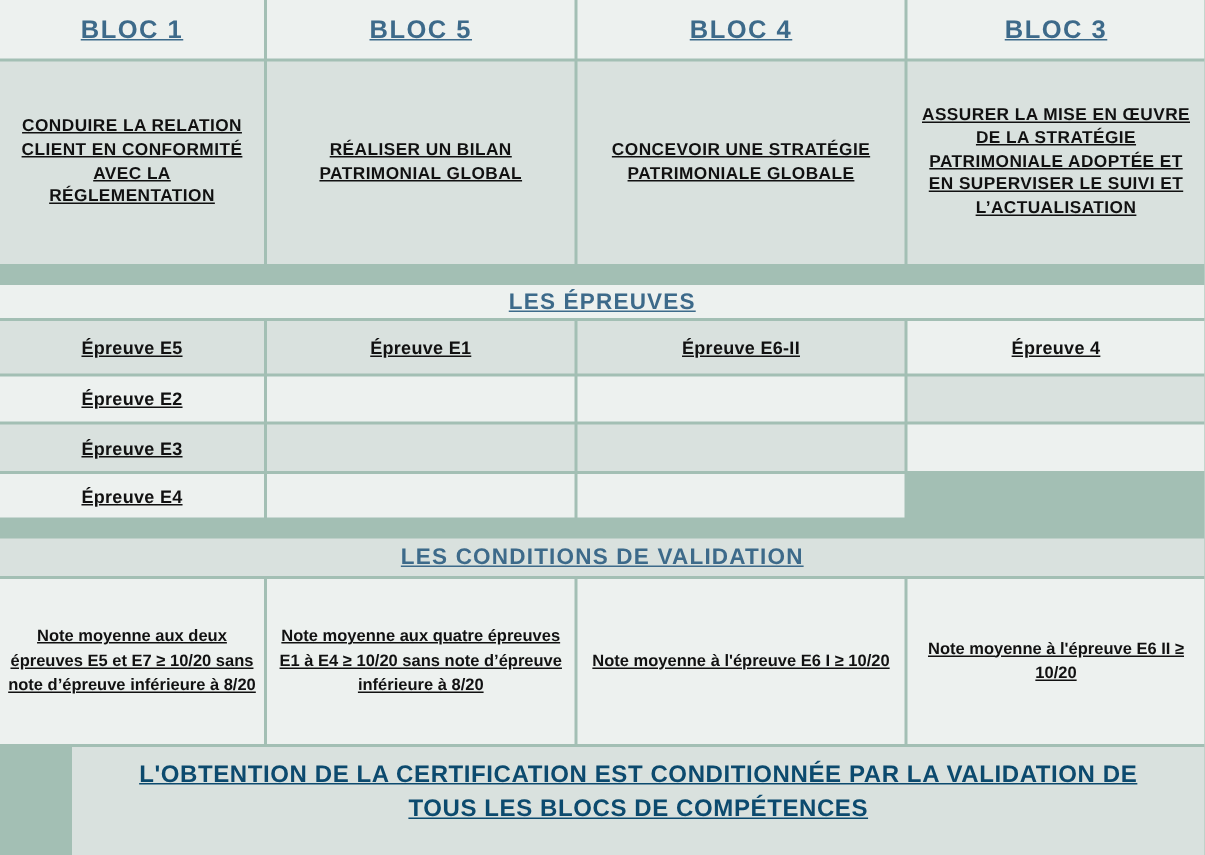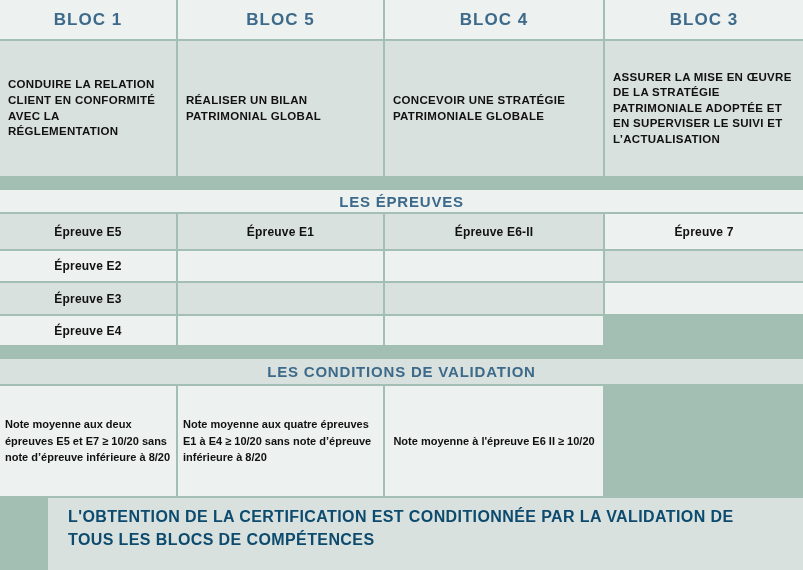--- a/index.html
+++ b/index.html
@@ -12,21 +12,22 @@
   .grid {
     width: 803px; height: 570px;
     display: grid;
     grid-template-columns: 176px 205px 218px 198px;
     grid-template-rows: 39px 135px 34px 35px 30px 31px 29px 37px 110px 72px;
     gap: 2px;
     background: #a3bfb4; 
   }
   .cell {
     display: flex; align-items: center; justify-content: center;
-    text-align: left;
+    text-align: center;
+    text-decoration: underline;
   }
   .light { background: #edf1ef; }
   .green { background: #d9e1de; }
   .span4 { grid-column: 1 / -1; }
 
   .bloc-header {
     color: #3d6a8a; font-size: 17px; font-weight: 700;
     letter-spacing: 1px;
   }
   .bloc-desc {
@@ -68,36 +69,37 @@
   <div class="cell green bloc-desc">RÉALISER UN BILAN PATRIMONIAL GLOBAL</div>
   <div class="cell green bloc-desc">CONCEVOIR UNE STRATÉGIE PATRIMONIALE GLOBALE</div>
   <div class="cell green bloc-desc">ASSURER LA MISE EN ŒUVRE DE LA STRATÉGIE PATRIMONIALE ADOPTÉE ET EN SUPERVISER LE SUIVI ET L’ACTUALISATION</div>
 
   <div class="cell light span4 section-title">LES ÉPREUVES</div>
 
   <div class="cell green epreuve">Épreuve E5</div>
   <div class="cell green epreuve">Épreuve E1</div>
   <div class="cell green epreuve">Épreuve E6-II</div>
 
-  <div class="cell light epreuve">Épreuve 7</div>
+  <div class="cell light epreuve">Épreuve 4</div>
   <div class="cell light epreuve">Épreuve E2</div>
   <div class="cell light epreuve"></div>
   <div class="cell light epreuve"></div>
 
   <div class="cell green epreuve"></div>
   <div class="cell green epreuve">Épreuve E3</div>
   <div class="cell green epreuve"></div>
   <div class="cell green epreuve"></div>
 
   <div class="cell light epreuve"></div>
   <div class="cell light epreuve">Épreuve E4</div>
   <div class="cell light epreuve"></div>
   <div class="cell light epreuve"></div>
 
   <div class="cell green span4 section-title">LES CONDITIONS DE VALIDATION</div>
 
   <div class="cell light condition">Note moyenne aux deux épreuves E5 et E7 ≥ 10/20 sans note d’épreuve inférieure à 8/20</div>
   <div class="cell light condition">Note moyenne aux quatre épreuves E1 à E4 ≥ 10/20 sans note d’épreuve inférieure à 8/20</div>
+  <div class="cell light condition">Note moyenne à l'épreuve E6 I ≥ 10/20</div>
   <div class="cell light condition">Note moyenne à l'épreuve E6 II ≥ 10/20</div>
 
   <div class="cell green span4 footer-banner">L'OBTENTION DE LA CERTIFICATION EST CONDITIONNÉE PAR LA VALIDATION DE TOUS LES BLOCS DE COMPÉTENCES</div>
 
 </div>
 
 </body></html>

